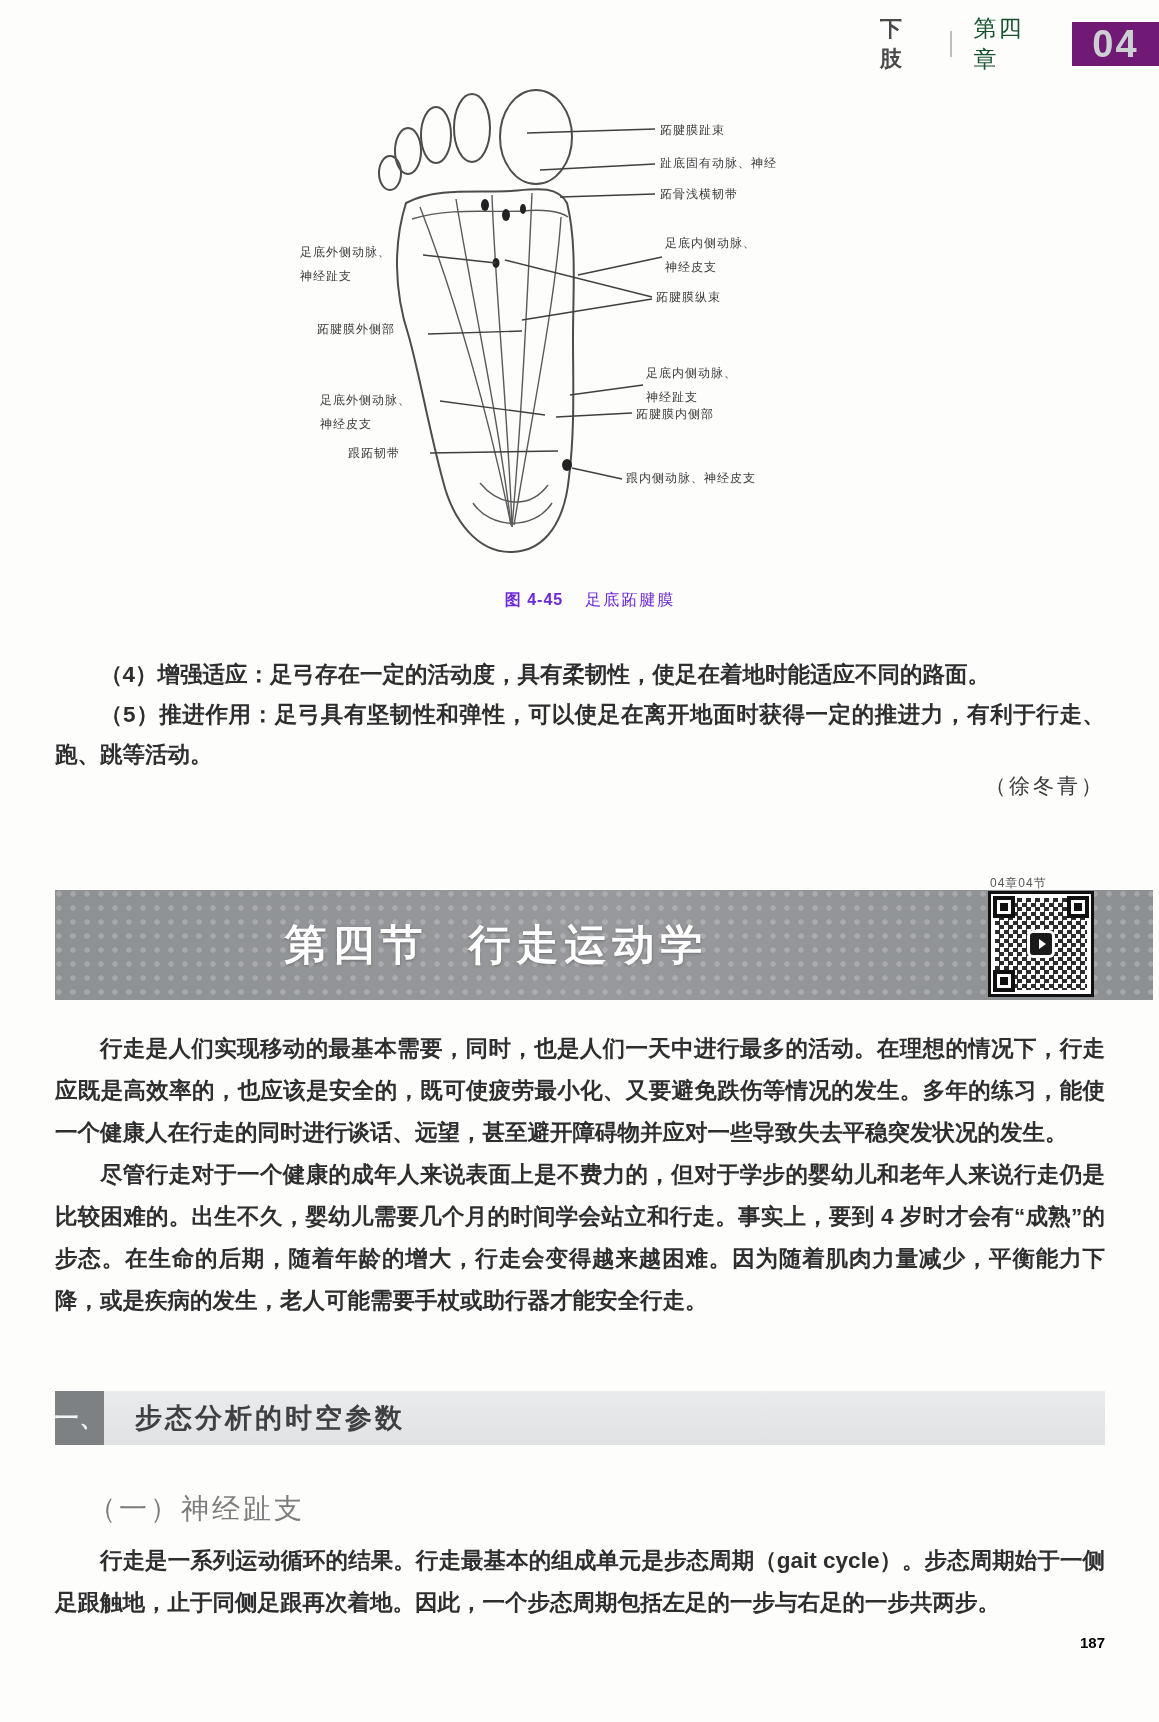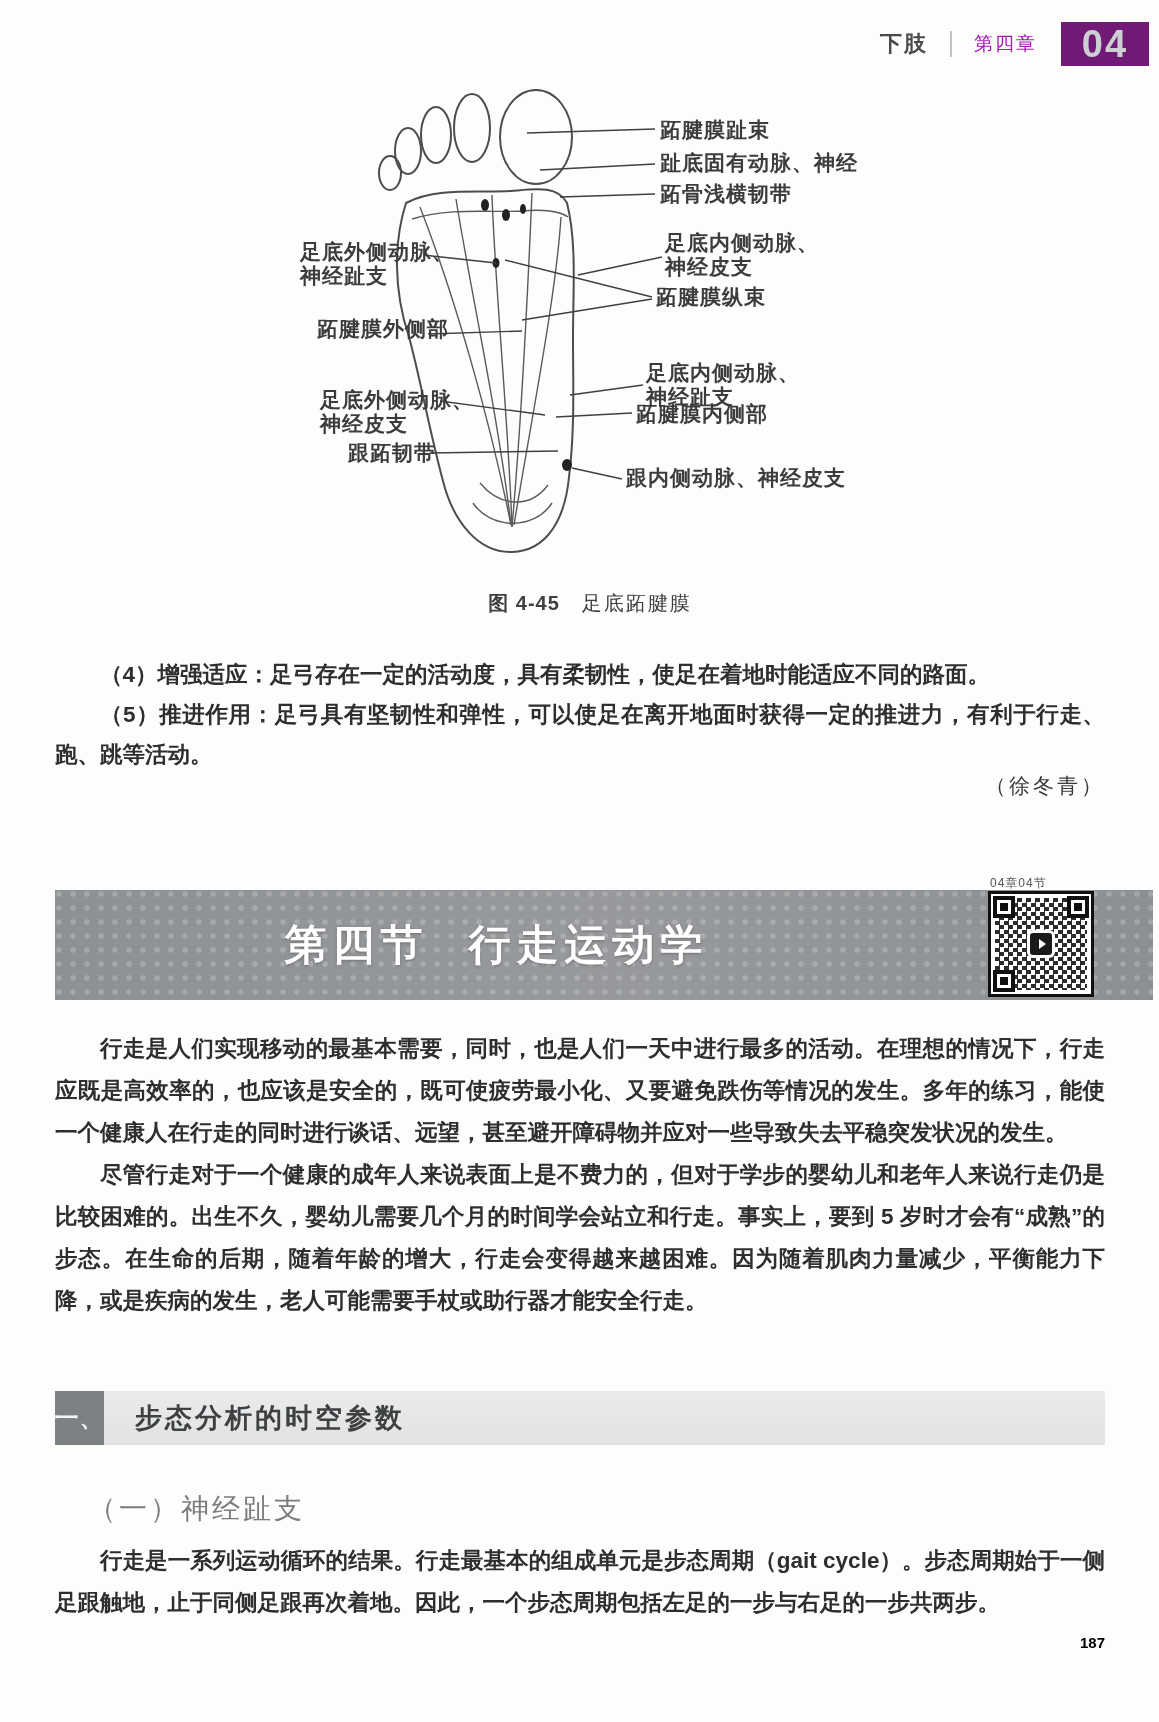--- a/index.html
+++ b/index.html
@@ -3,32 +3,32 @@
 <meta charset="utf-8">
 <style>
   html,body{margin:0;padding:0;background:#ffffff;}
   .page{position:relative;width:1159px;height:1722px;background:#fdfdfc;overflow:hidden;
         font-family:"Liberation Sans",sans-serif;color:#2e2e2e;}
 
   
   .hdr{position:absolute;top:20px;left:880px;right:0;height:48px;display:flex;align-items:center;}
   .hdr-title{font-size:22px;font-weight:bold;color:#4a4a4a;letter-spacing:2px;}
   .hdr-div{width:2px;height:26px;background:#bfbfbf;margin:0 22px;}
-  .hdr-chap{font-size:19px;color:#a21caf;letter-spacing:2px;}
+  .hdr-chap{font-size:23px;color:#14532d;letter-spacing:2px;}
   .hdr-badge{margin-left:24px;width:88px;height:44px;background:#701a75;color:#cdd0d2;
              font-size:38px;font-weight:bold;display:flex;align-items:center;justify-content:center;
              letter-spacing:2px;}
 
   
   .fig{position:absolute;left:260px;top:85px;width:660px;height:545px;}
   .fig svg{position:absolute;left:0;top:0;}
-  .lbl{position:absolute;font-size:21px;line-height:24px;font-weight:bold;color:#3c3c3c;
+  .lbl{position:absolute;font-size:12px;line-height:24px;font-weight:normal;color:#3c3c3c;
        letter-spacing:1px;white-space:pre-line;}
-  .figcap{position:absolute;left:0;top:505px;width:100%;text-align:center;font-size:20px;
-          color:#404040;letter-spacing:2px;}
+  .figcap{position:absolute;left:0;top:505px;width:100%;text-align:center;font-size:16px;
+          color:#6d28d9;letter-spacing:2px;}
   .figcap b{margin-right:22px;letter-spacing:1px;}
 
   
   .bodytext{position:absolute;left:55px;width:1050px;font-size:22.5px;text-align:justify;color:#2e2e2e;font-weight:bold;}
   .bodytext p{margin:0;text-indent:2em;}
   .arch{top:655px;line-height:40px;}
   .intro{top:1028px;line-height:42px;}
   .gait{top:1540px;line-height:42px;}
   .author{position:absolute;left:55px;top:772px;width:1050px;text-align:right;font-size:21px;
           color:#3a3a3a;font-family:"Liberation Serif",serif;letter-spacing:3px;}
@@ -189,21 +189,21 @@
     <div class="qr-finder qr-f3">
         <i></i>
       </div>
     <div class="qr-center">
         <span></span>
       </div>
   </div>
 
   <div class="bodytext intro">
     <p>行走是人们实现移动的最基本需要，同时，也是人们一天中进行最多的活动。在理想的情况下，行走应既是高效率的，也应该是安全的，既可使疲劳最小化、又要避免跌伤等情况的发生。多年的练习，能使一个健康人在行走的同时进行谈话、远望，甚至避开障碍物并应对一些导致失去平稳突发状况的发生。</p>
-    <p>尽管行走对于一个健康的成年人来说表面上是不费力的，但对于学步的婴幼儿和老年人来说行走仍是比较困难的。出生不久，婴幼儿需要几个月的时间学会站立和行走。事实上，要到 5 岁时才会有“成熟”的步态。在生命的后期，随着年龄的增大，行走会变得越来越困难。因为随着肌肉力量减少，平衡能力下降，或是疾病的发生，老人可能需要手杖或助行器才能安全行走。</p>
+    <p>尽管行走对于一个健康的成年人来说表面上是不费力的，但对于学步的婴幼儿和老年人来说行走仍是比较困难的。出生不久，婴幼儿需要几个月的时间学会站立和行走。事实上，要到 4 岁时才会有“成熟”的步态。在生命的后期，随着年龄的增大，行走会变得越来越困难。因为随着肌肉力量减少，平衡能力下降，或是疾病的发生，老人可能需要手杖或助行器才能安全行走。</p>
   </div>
 
   <div class="h1bar">
     <div class="h1num">一、</div>
     <div class="h1title">步态分析的时空参数</div>
   </div>
 
   <div class="h2">（一）神经趾支</div>
 
   <div class="bodytext gait">

